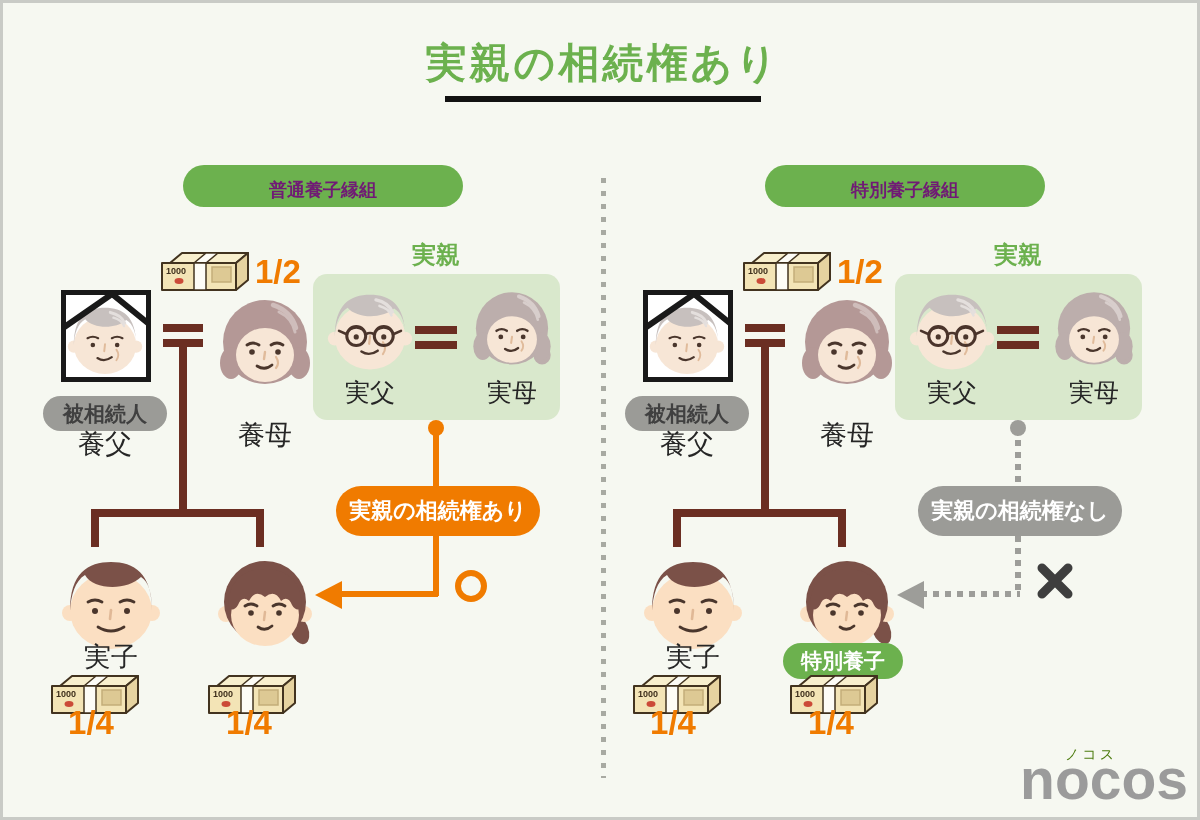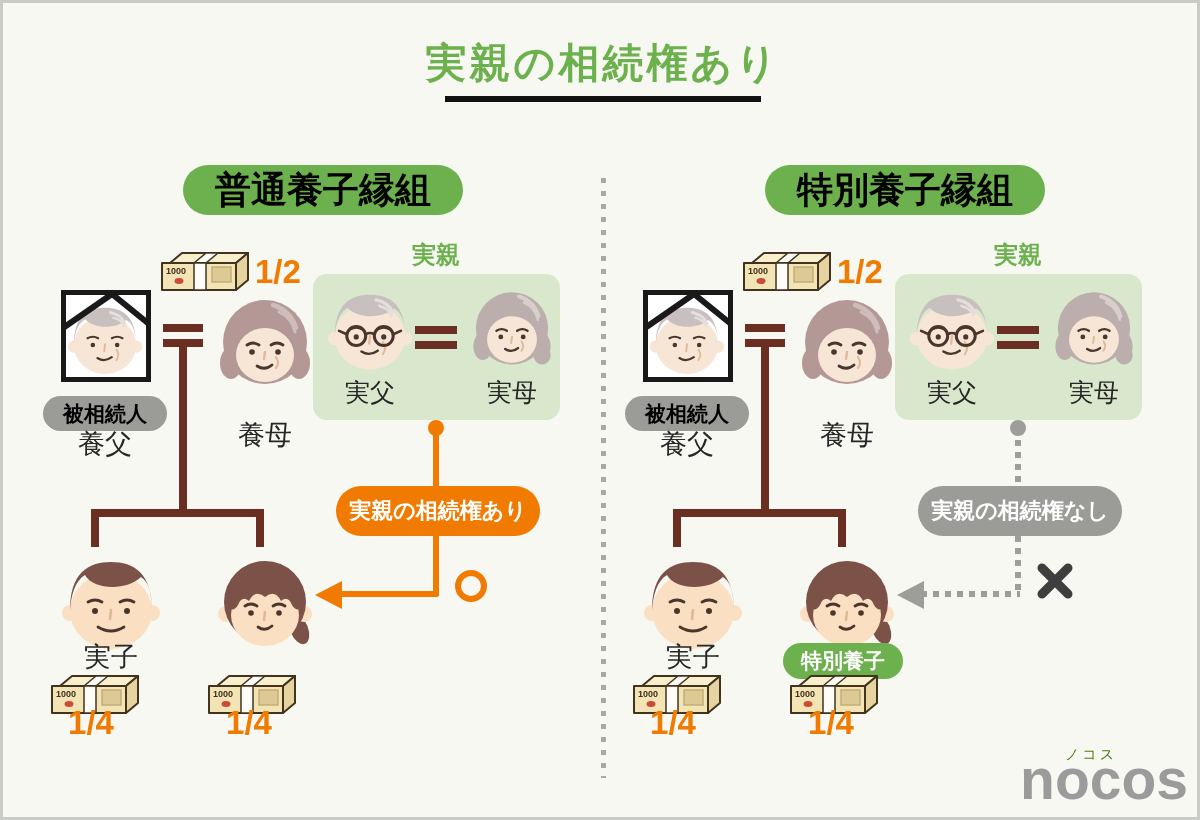--- a/index.html
+++ b/index.html
@@ -25,32 +25,32 @@
   .title{position:absolute;left:600px;top:33px;transform:translateX(-50%);font-size:41px;font-weight:bold;color:var(--green);letter-spacing:3px;white-space:nowrap}
   .title-underline{position:absolute;left:442px;top:93px;width:316px;height:6px;background:#121212}
   .separator{position:absolute;left:598px;top:175px;width:5px;height:600px;background:repeating-linear-gradient(to bottom,#a8aaa2 0 5px,transparent 5px 13px)}
   .logo-reading{position:absolute;left:1088px;top:743px;transform:translateX(-50%);font-size:14px;color:#4d7c0f;letter-spacing:3px;white-space:nowrap}
   .logo-text{position:absolute;left:1101px;top:748px;transform:translateX(-50%);font-size:57px;font-weight:bold;color:#9b9b9b;line-height:1;white-space:nowrap}
 
   
   .panel{position:absolute;top:0;left:0;width:600px;height:820px}
   .panel.right{left:582px}
 
-  .header-pill{left:180px;top:162px;width:280px;height:50px;line-height:50px;font-size:36px;border-radius:26px;background:var(--green);color:#000000}
+  .header-pill{left:180px;top:162px;width:280px;height:42px;line-height:50px;font-size:18px;border-radius:26px;background:var(--green);color:#701a75}
 
   .money{position:absolute;width:94px;height:44px}
   .money-top{left:155px;top:247px}
   .share-top{left:252px;top:252px}
 
   .portrait{position:absolute;left:58px;top:287px;width:90px;height:92px;background:#fff;border:5px solid #191919}
   .portrait-face{position:absolute;left:1px;top:6px;width:76px;height:76px}
   .ribbon{position:absolute;left:-5px;top:-5px;width:90px;height:92px;overflow:visible}
   .ribbon path{fill:none;stroke:#191919;stroke-width:6}
 
-  .gray-pill{background:var(--gray);color:#000000}
+  .gray-pill{background:var(--gray);color:#404040}
   .decedent{left:40px;top:393px;width:124px;height:35px;line-height:35px;font-size:21px;border-radius:18px}
   .father-label{left:102px;top:428px}
   .mother-label{left:262px;top:419px}
 
   .eq{position:absolute;width:40px}
   .eq::before,.eq::after{content:"";display:block;height:8px;background:var(--maroon)}
   .eq::before{margin-bottom:7px}
   .eq-couple{left:160px;top:321px}
   .eq-bp{left:412px;top:323px;width:42px}
 

